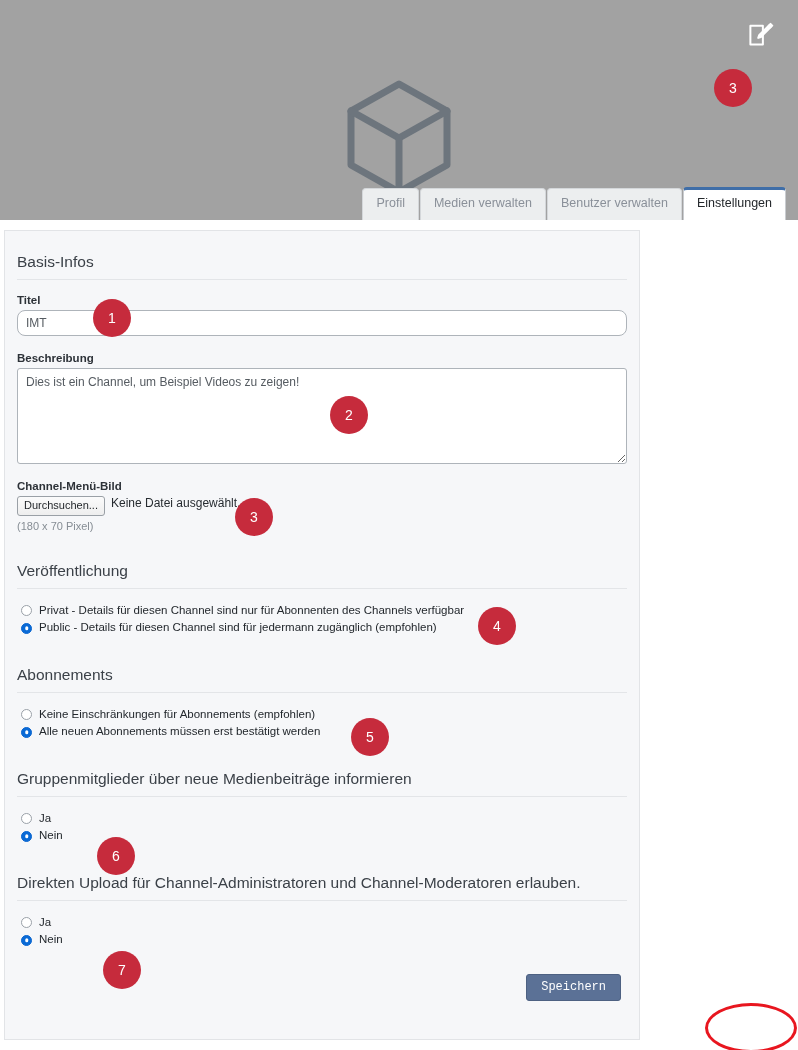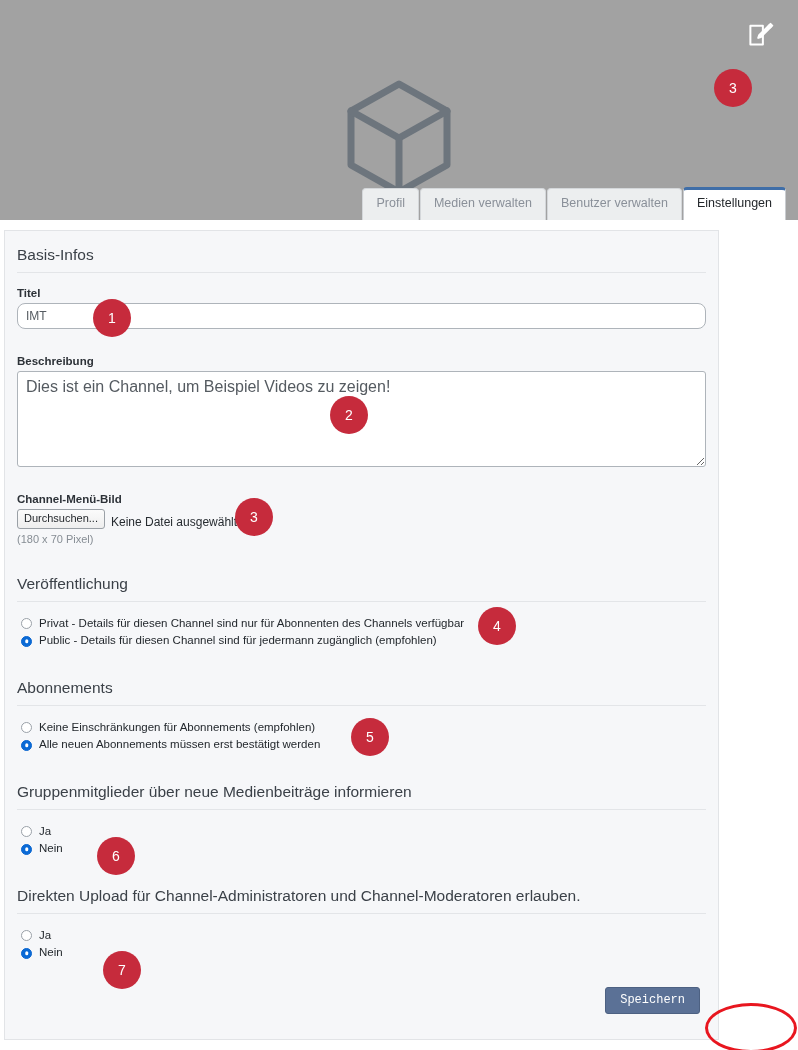--- a/index.html
+++ b/index.html
@@ -75,25 +75,25 @@
     padding-top: 6px;
     font-weight: 400;
     position: relative;
     z-index: 2;
   }
 
   
   .content {
     position: relative;
     margin: 10px 4px 0 4px;
-    width: 715px;
+    width: 636px;
     box-sizing: border-box;
     background: #f6f7f9;
     border: 1px solid #e2e4e7;
-    padding: 11px 12px 12px 12px;
+    padding: 18px 12px 12px 12px;
     min-height: 810px;
   }
 
   .section-title {
     font-size: 15.5px;
     color: #3b4148;
     font-weight: 400;
     padding: 4px 0 8px 0;
     border-bottom: 1px solid #e3e5e8;
     margin: 0 0 14px 0;
@@ -121,35 +121,35 @@
     border-radius: 8px;
     background: #ffffff;
     outline: none;
   }
   .textarea-input {
     display: block;
     width: 100%;
     box-sizing: border-box;
     height: 96px;
     font-family: "Liberation Sans", sans-serif;
-    font-size: 16px;
+    font-size: 12px;
     color: #555b61;
     padding: 6px 8px;
     border: 1px solid #aeb4ba;
     border-radius: 3px;
     background: #ffffff;
     outline: none;
     resize: vertical;
   }
-  .field-block { margin-bottom: 26px; }
+  .field-block { margin-bottom: 16px; }
 
   
   .file-row {
     display: flex;
-    align-items: flex-end;
+    align-items: flex-start;
     gap: 6px;
     margin-top: 2px;
   }
   .file-btn {
     font-family: "Liberation Sans", sans-serif;
     font-size: 11px;
     color: #1f2327;
     background: linear-gradient(#fbfbfb, #eeeeee);
     border: 1px solid #9aa0a6;
     border-radius: 3px;

